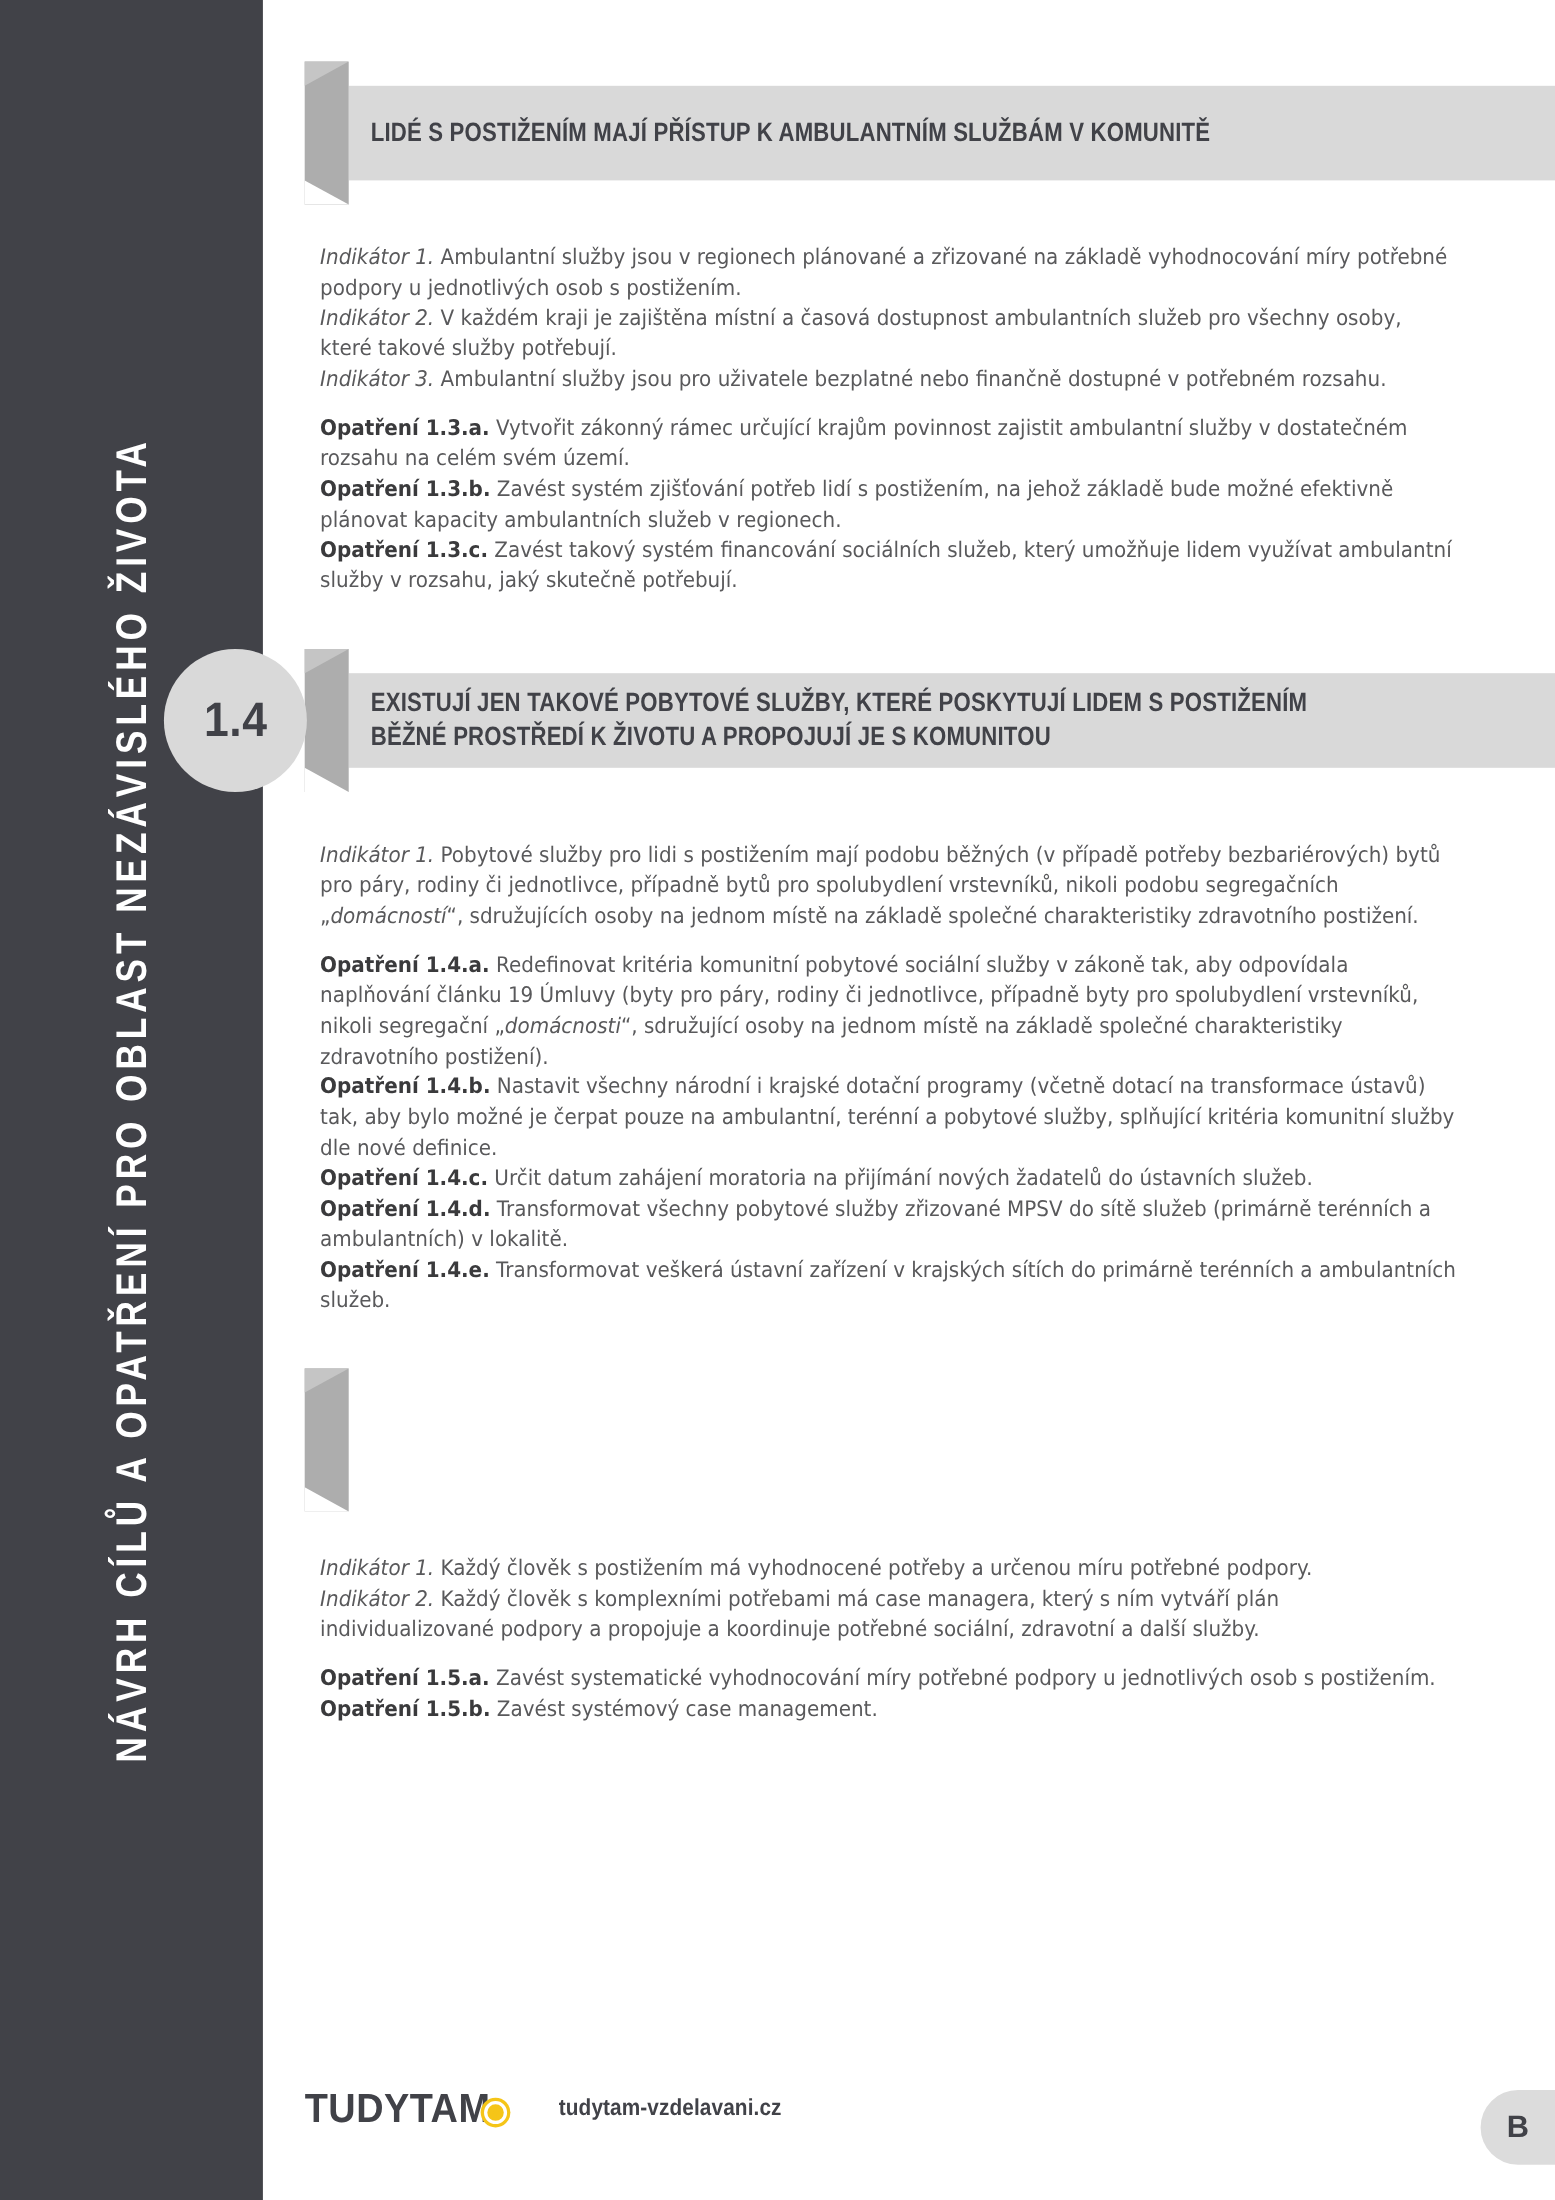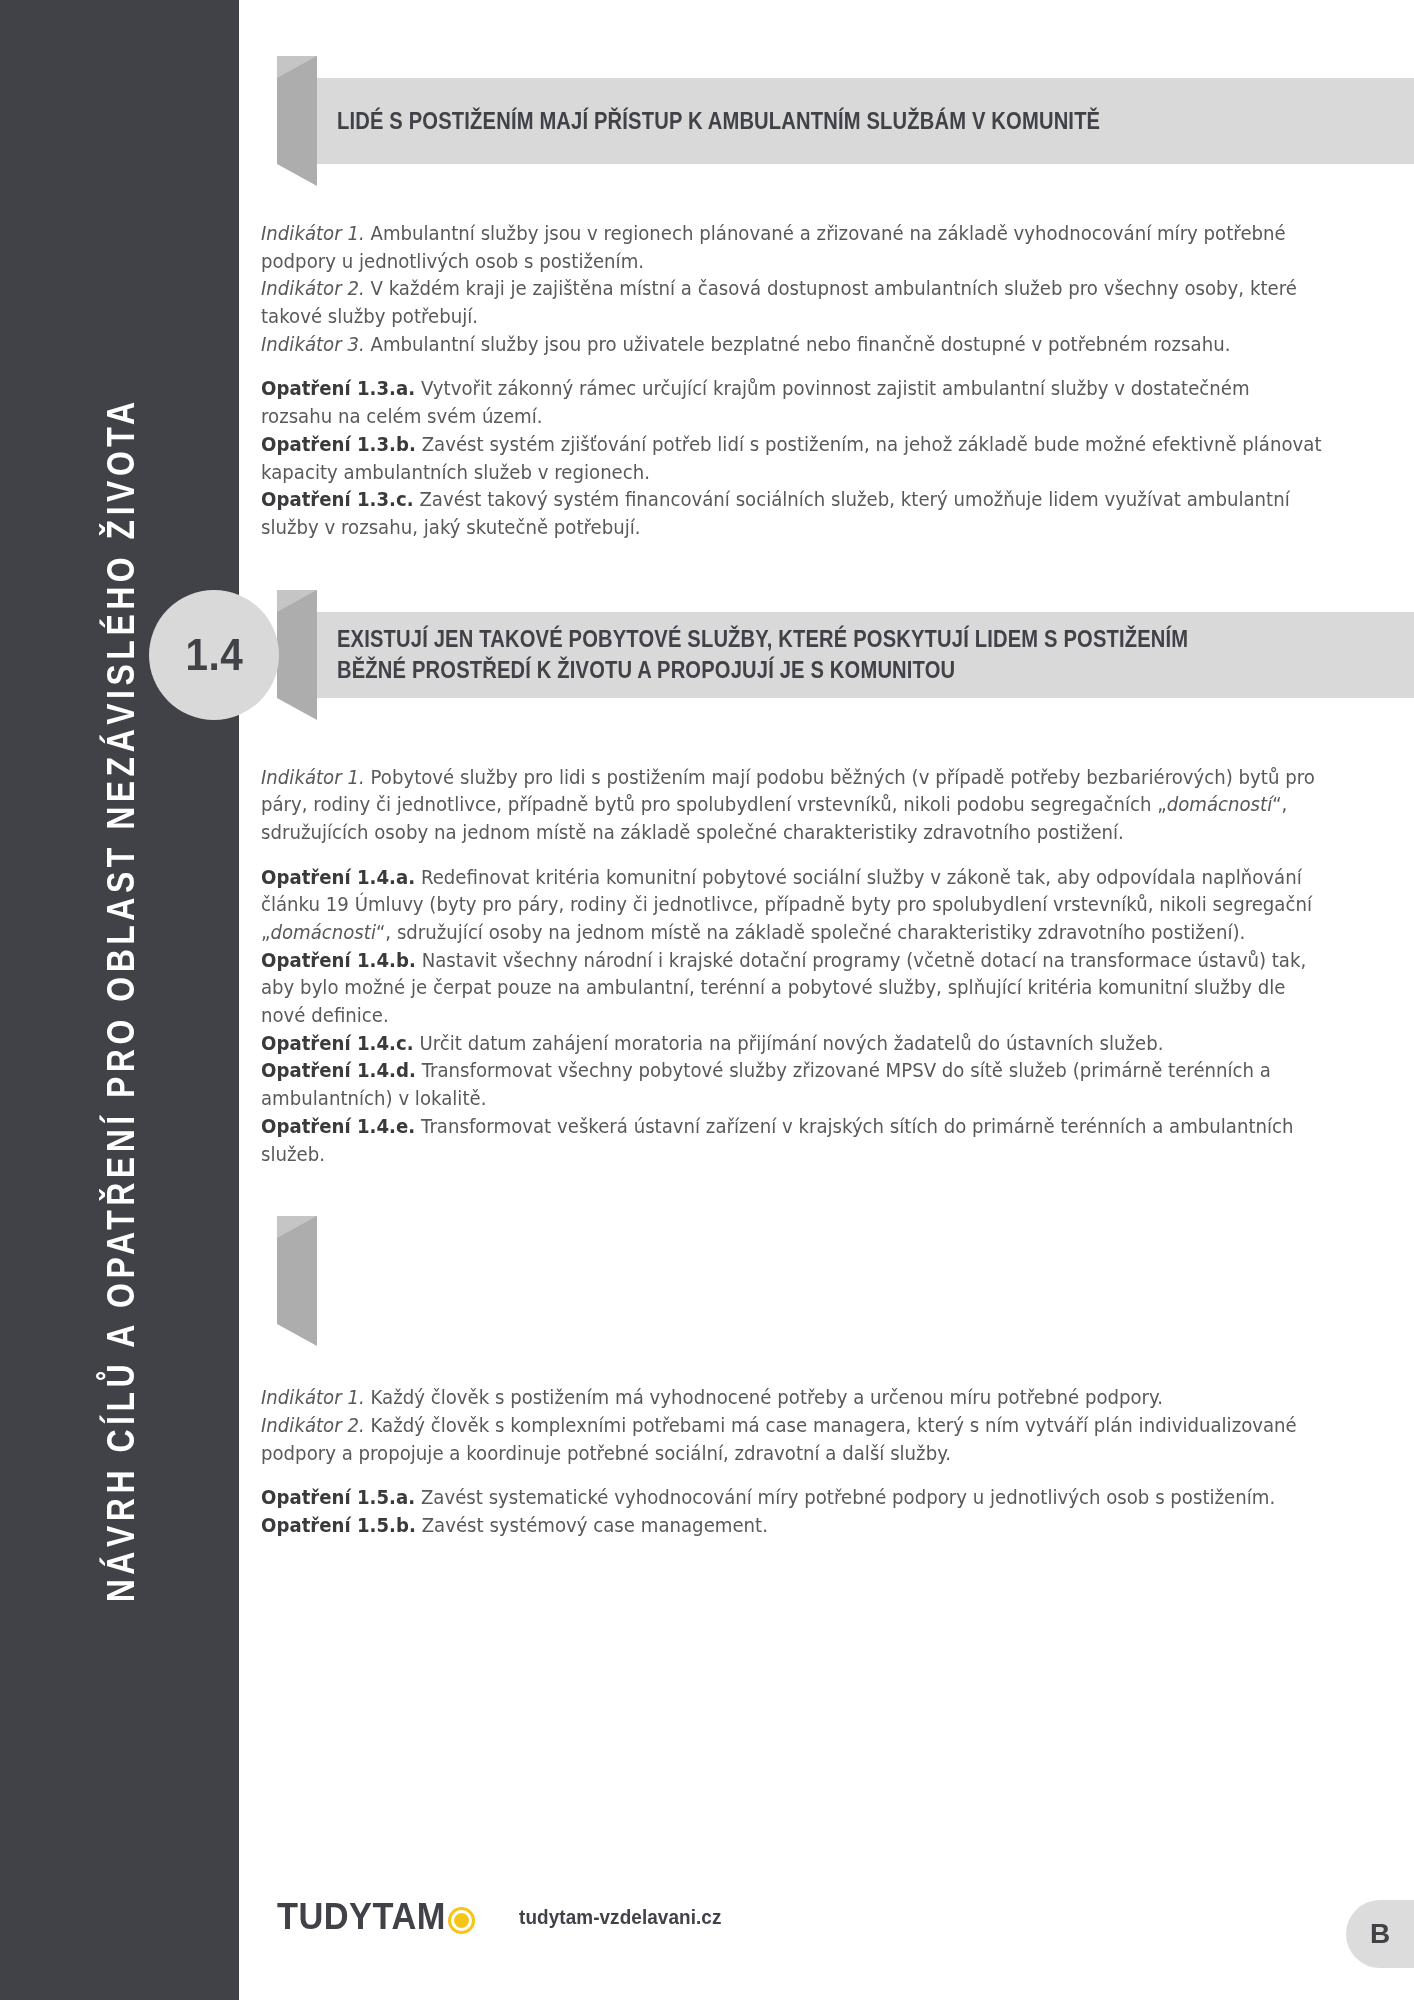--- a/index.html
+++ b/index.html
@@ -132,21 +132,21 @@
     font-weight: bold;
     letter-spacing: 0.2px;
     line-height: 1.28;
     transform: scaleX(0.84);
     transform-origin: left center;
     white-space: pre-line;
   }
 
   
   .body-block {
-    padding-left: 22px;
+    padding-left: 52px;
     padding-right: 88px;
     box-sizing: border-box;
   }
   .para {
     color: #59595b;
     font-family: "DejaVu Sans", sans-serif;
     font-size: 19.5px;
     line-height: 1.42;
     margin: 0;
     transform: scaleX(0.93);
@@ -178,21 +178,20 @@
     height: 70px;
     padding-left: 38px;
     box-sizing: border-box;
     display: flex;
     align-items: center;
   }
   .logo {
     display: flex;
     align-items: center;
     position: relative;
-    gap: 11px;
   }
   .logo-word {
     color: #414248;
     font-family: "Liberation Sans", sans-serif;
     font-size: 37px;
     font-weight: bold;
     letter-spacing: 0.5px;
     transform: scaleX(0.93);
     transform-origin: left center;
   }

